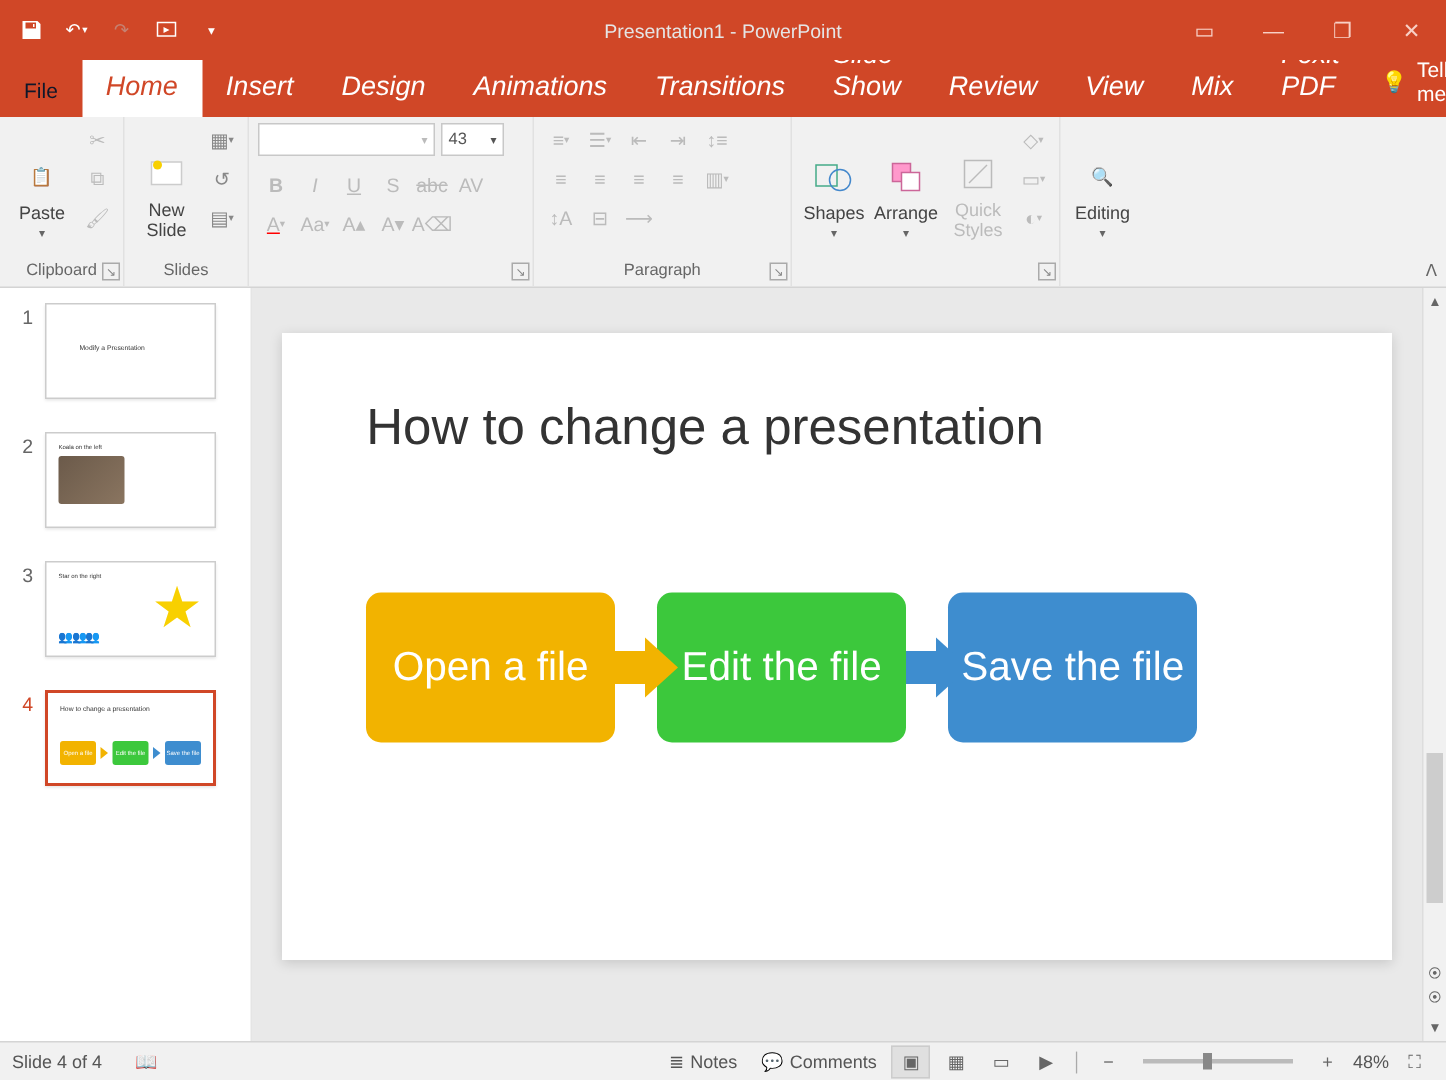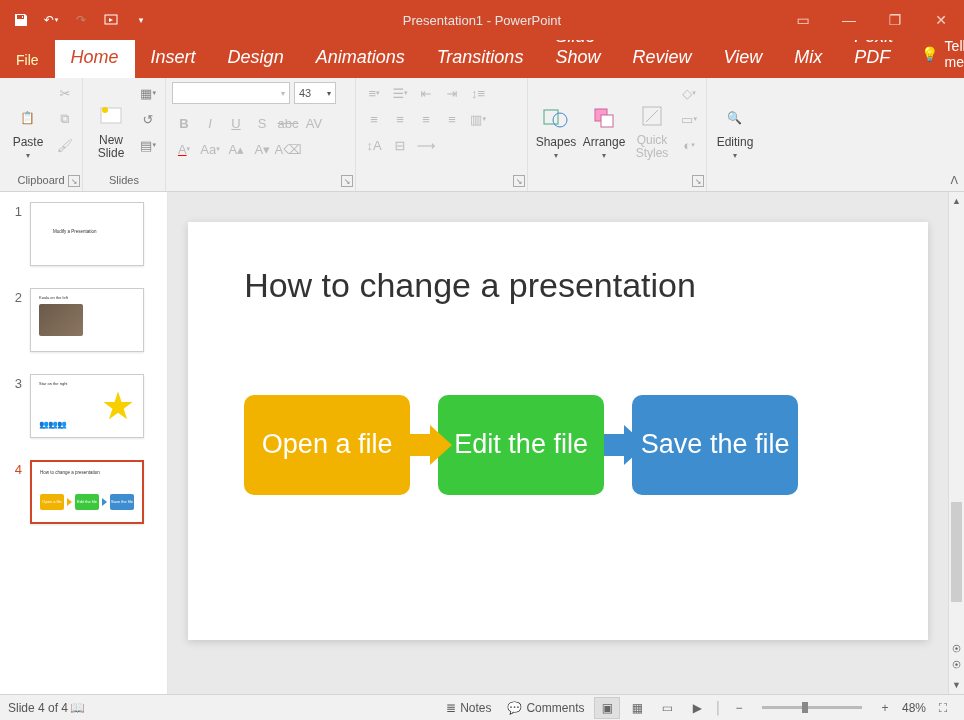--- a/index.html
+++ b/index.html
@@ -5,21 +5,21 @@
 * { box-sizing: border-box; margin: 0; padding: 0; }
 body { font-family: "Segoe UI", Arial, sans-serif; font-size: 12px; background: #fff; overflow: hidden; width: 964px; height: 720px; position: relative; }
 .titlebar { height: 40px; background: #d04727; color: #fff; display: flex; align-items: center; position: relative; }
 .qat { display: flex; align-items: center; gap: 4px; padding: 0 8px; }
 .qat-btn { width: 26px; height: 26px; display: flex; align-items: center; justify-content: center; color: #fff; }
 .qat-btn.disabled { opacity: 0.5; }
 .win-title { position: absolute; left: 50%; transform: translateX(-50%); font-size: 13px; color: #e5e5e5; }
 .win-controls { margin-left: auto; display: flex; }
 .win-btn { width: 46px; height: 40px; display: flex; align-items: center; justify-content: center; color: #f8d0c6; font-size: 14px; }
 .tabbar { height: 38px; background: #d04727; display: flex; align-items: flex-end; padding-left: 0; }
-.file-tab { color: #fef9c3; padding: 10px 16px; font-size: 14px; text-align: center; }
+.file-tab { color: #0f172a; padding: 10px 16px; font-size: 14px; text-align: center; }
 .tab { color: #fff; padding: 10px 16px; font-size: 18px; cursor: pointer; font-style: italic; }
 .tab.active { background: #fff; color: #d04727; }
 .tab-right { margin-left: auto; display: flex; align-items: center; color: #fff; padding-right: 4px; }
 .tellme { display: flex; align-items: center; gap: 6px; padding: 8px 12px; font-size: 14px; }
 .share-btn { display: flex; align-items: center; gap: 6px; padding: 8px 14px; font-size: 14px; background: #b93d20; }
 
 .ribbon { height: 114px; background: #f1f1f1; border-bottom: 1px solid #d4d4d4; display: flex; position: relative; }
 .group { border-right: 1px solid #e1e1e1; padding: 4px 6px 0 6px; display: flex; flex-direction: column; position: relative; }
 .group-body { flex: 1; display: flex; align-items: flex-start; gap: 4px; }
 .group-label { text-align: center; font-size: 11px; color: #666; padding: 3px 0 5px 0; position: relative; }
@@ -58,21 +58,21 @@
 .arrowshape::after { content:""; position:absolute; left:6px; top:-20px; border-top:20px solid transparent; border-bottom:20px solid transparent; border-left:22px solid; }
 .a1::before { background:#f2b300; } .a1::after{ border-left-color:#f2b300; }
 .a2::before { background:#3e8dcf; } .a2::after{ border-left-color:#3e8dcf; }
 .vscroll { width: 18px; background: #f1f1f1; border-left: 1px solid #ddd; position: relative; }
 .vscroll-btn { height: 18px; text-align:center; font-size:9px; color:#666; line-height:18px; }
 .vscroll-thumb { position:absolute; left:2px; right:2px; top:310px; height:100px; background:#cdcdcd; }
 .vscroll .nav { position:absolute; bottom:18px; left:0; right:0; display:flex; flex-direction:column; }
 .vscroll .nav div { height:16px; text-align:center; font-size:9px; color:#666; }
 
 .statusbar { height: 26px; background: #f1f1f1; border-top: 1px solid #d4d4d4; display: flex; align-items: center; font-size: 12px; color: #555; padding: 0 8px; }
-.sb-left { display: flex; align-items: flex-end; gap: 2px; }
+.sb-left { display: flex; align-items: flex-end; gap: 22px; }
 .sb-right { margin-left: auto; display: flex; align-items: center; gap: 4px; }
 .sb-btn { padding: 0 6px; display:flex; align-items:center; gap:4px; height:26px; }
 .view-btn { width: 26px; height: 22px; display:flex; align-items:center; justify-content:center; color:#666; border:1px solid transparent; }
 .view-btn.active { background:#e0e0e0; border-color:#ccc; }
 .zoom-slider { width: 100px; height: 3px; background: #bbb; position: relative; margin: 0 6px; }
 .zoom-thumb { position:absolute; top:-4px; left:40px; width:6px; height:11px; background:#888; }
 
 
 .t1-title{ position:absolute; top:26px; left:22px; font-size:4.5px; color:#333; }
 .t2-title{ position:absolute; top:6px; left:8px; font-size:4px; color:#333; }
@@ -235,20 +235,21 @@
         <div class="tool disabled">≡</div>
         <div class="tool disabled">≡</div>
         <div class="tool disabled">▥<span style="font-size:7px">▾</span></div>
       </div>
       <div class="tools-row">
         <div class="tool disabled">↕A</div>
         <div class="tool disabled">⊟</div>
         <div class="tool disabled">⟶</div>
       </div>
     </div>
+    <div class="group-label">Paragraph</div>
     <div class="dlg-launcher">↘</div>
   </div>
 
   <div class="group">
     <div class="group-body">
       <div class="big-btn">
         <div class="ico">
             <svg width="28" height="24" viewBox="0 0 28 24">
               <rect x="2" y="4" width="14" height="14" fill="none" stroke="#4a8"></rect>
               <circle cx="18" cy="14" r="7" fill="none" stroke="#48c"></circle>

